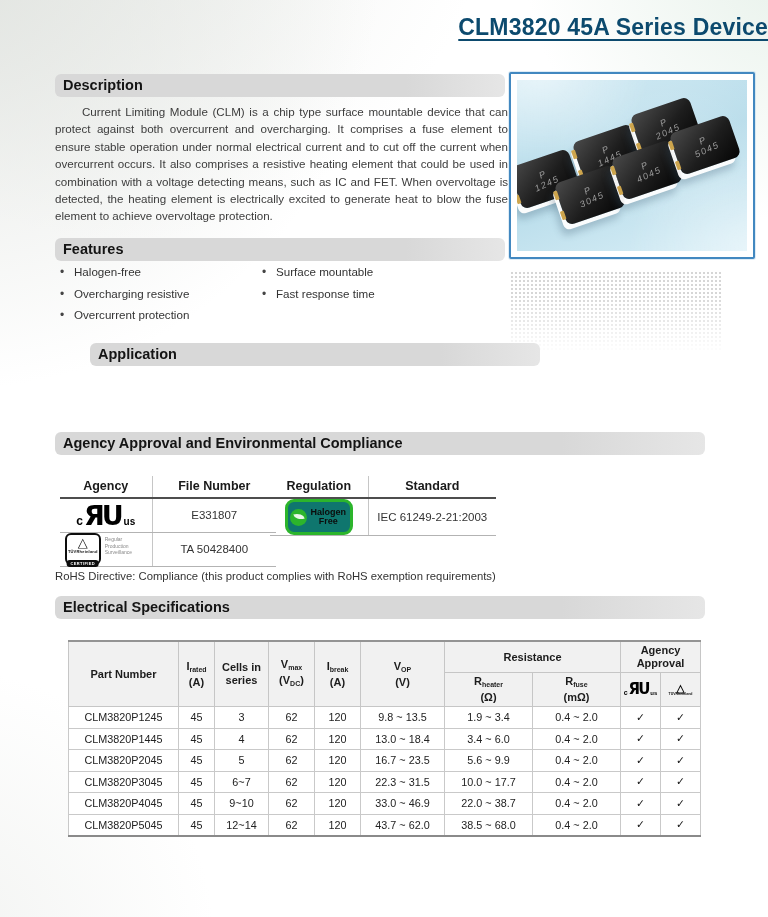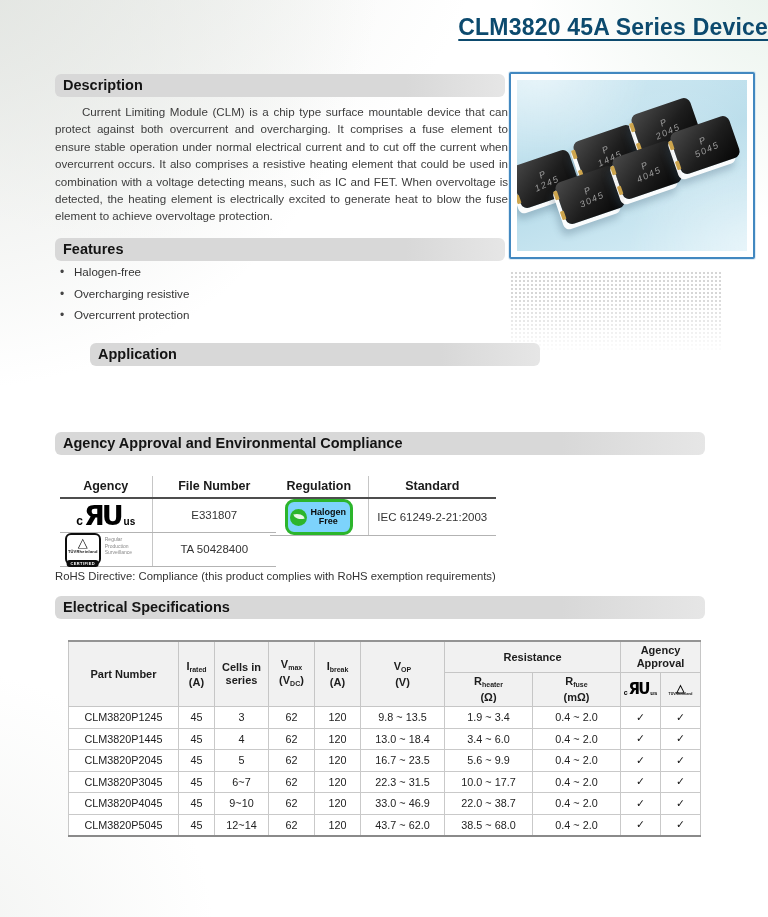--- a/index.html
+++ b/index.html
@@ -149,21 +149,21 @@
   .tuv-side .bar { margin-top:5px; width:26px; height:5px;
     background:repeating-linear-gradient(to bottom,#bdbdbd 0 1px,transparent 1px 2.5px); }
   .tuv-small { display:inline-flex; flex-direction:column; align-items:center; line-height:1; }
   .tuv-small .t  { font-size:11px; color:#0d0d0d; }
   .tuv-small .b  { font-size:3.5px; font-weight:bold; color:#111; margin-top:-1px; }
 
   
   .halogen {
     display:inline-flex; align-items:center;
     width:68px; height:36px;
-    border:3px solid #2cb52c; border-radius:9px; background:#7dd3fc;
+    border:3px solid #2cb52c; border-radius:9px; background:#0f766e;
     padding-left:2px;
   }
   .leaf {
     position:relative; flex:0 0 17px; width:17px; height:17px;
     background:#2cb52c; border-radius:50%;
   }
   .leaf::after {
     content:""; position:absolute; left:4px; top:4px; width:10px; height:7px;
     background:#eaf7ea; border-radius:0 100% 0 100%;
     transform:rotate(-15deg);
@@ -233,20 +233,30 @@
         <span class="dot"></span>
         <span>Halogen-free</span>
       </div>
     <div class="li">
         <span class="dot"></span>
         <span>Overcharging resistive</span>
       </div>
     <div class="li">
         <span class="dot"></span>
         <span>Overcurrent protection</span>
+      </div>
+  </div>
+  <div class="bullet-col c2">
+    <div class="li">
+        <span class="dot"></span>
+        <span>Surface mountable</span>
+      </div>
+    <div class="li">
+        <span class="dot"></span>
+        <span>Fast response time</span>
       </div>
   </div>
 </div>
 
 <div class="sec-bar" style="top:343px;margin-left:35px;">Application</div>
 <div class="bullet-cols" style="top:370px;height:60px;">
 </div>
 
 <div class="sec-bar wide" style="top:432px;">Agency Approval and Environmental Compliance</div>
 

